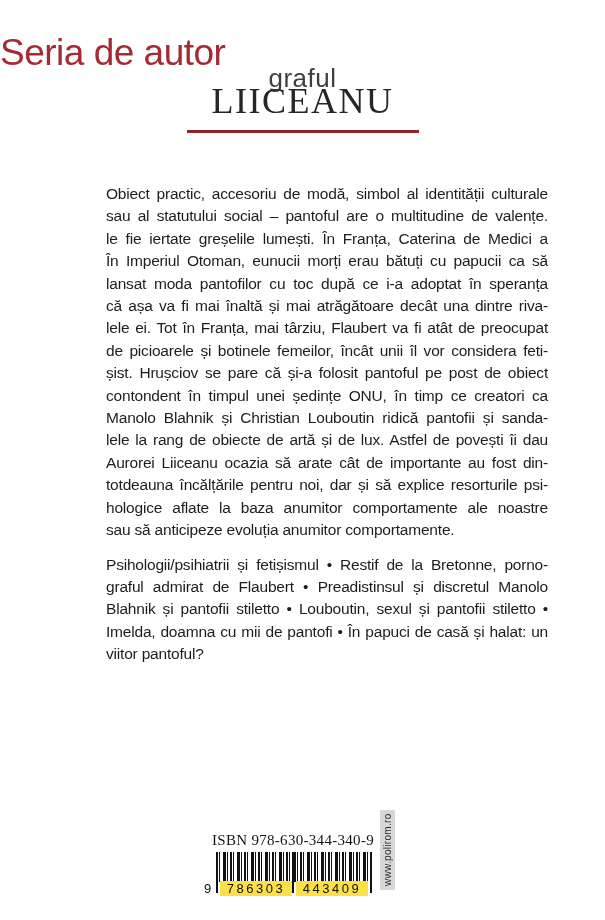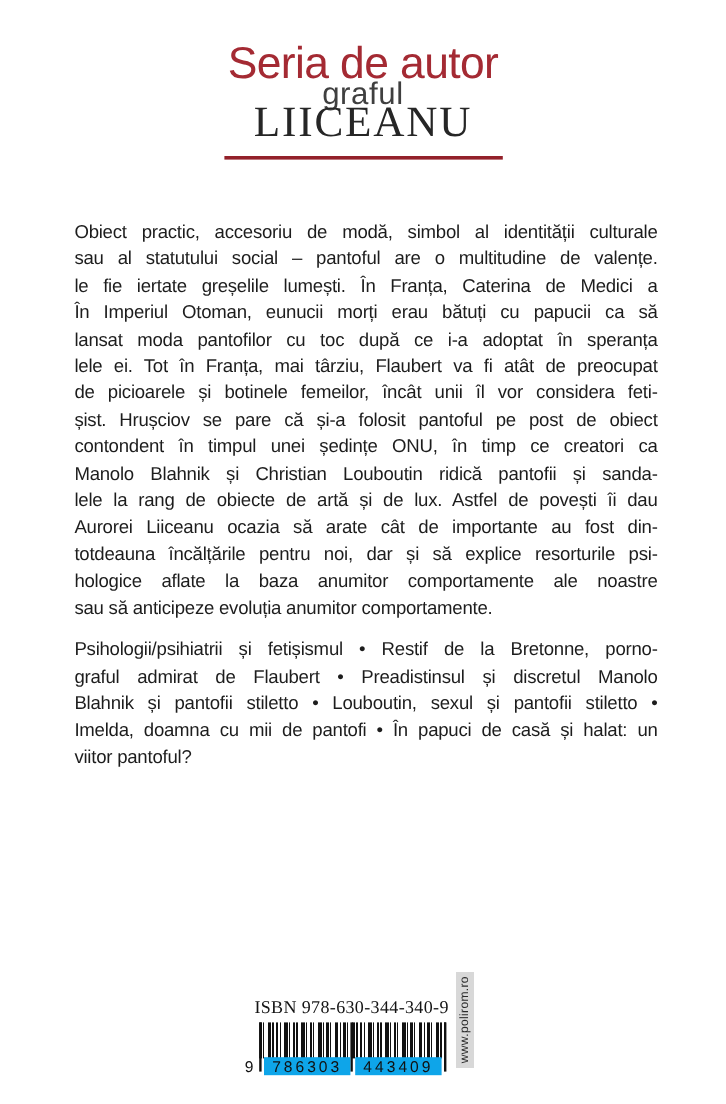--- a/index.html
+++ b/index.html
@@ -14,21 +14,21 @@
   .page{
     position:relative;
     width:605px;height:920px;
     background:#ffffff;
     overflow:hidden;
     font-family:"Liberation Sans",sans-serif;
   }
   
   .series-title{
     position:absolute;top:34px;left:0;width:605px;
-    text-align:center;
+    text-align:left;
     font-size:37px;line-height:1;
     letter-spacing:-0.5px;
     color:var(--accent-red);
   }
   .author-first{
     position:absolute;top:65px;left:0;width:605px;
     text-align:center;
     font-size:26px;line-height:1;
     letter-spacing:0.5px;
     color:var(--muted-ink);
@@ -52,20 +52,21 @@
     position:absolute;left:62px;top:183px;width:486px;
     font-size:15.5px;line-height:22.4px;
     letter-spacing:-0.2px;
     color:var(--ink);
   }
   .paragraph{margin:0;}
   .paragraph + .paragraph{margin-top:12px;}
   .text-line{
     text-align:justify;
     text-align-last:justify;
+    margin-left:44px;
   }
   .paragraph .text-line:last-child{
     text-align-last:left;
   }
   
   .footer-block{
     position:absolute;left:202px;top:832px;width:182px;
   }
   .isbn-label{
     font-family:"Liberation Serif",serif;
@@ -97,21 +98,21 @@
   .guard.g-mid{left:90px;}
   .guard.g-right{left:168px;}
   .bc-digit-lead{
     position:absolute;left:2px;top:29px;
     font-size:13px;line-height:15px;color:#111;
   }
   .bc-digits{
     position:absolute;top:29px;width:72px;
     font-size:13px;line-height:15px;color:#111;
     letter-spacing:2.5px;text-align:center;
-    background:#0ea5e9;
+    background:#fde047;
   }
   .bc-digits.d-left{left:18px;}
   .bc-digits.d-right{left:94px;}
   
   .site-strip{
     position:absolute;left:380px;top:810px;
     width:15px;height:80px;
     background:var(--strip-bg);
     writing-mode:vertical-rl;
     transform:rotate(180deg);
@@ -134,20 +135,21 @@
 
   <div class="title-rule"></div>
 
   <div class="cover-text">
     <div class="paragraph">
         <div class="text-line">Obiect practic, accesoriu de modă, simbol al identității culturale</div>
         <div class="text-line">sau al statutului social – pantoful are o multitudine de valențe.</div>
         <div class="text-line">le fie iertate greșelile lumești. În Franța, Caterina de Medici a</div>
         <div class="text-line">În Imperiul Otoman, eunucii morți erau bătuți cu papucii ca să</div>
         <div class="text-line">lansat moda pantofilor cu toc după ce i-a adoptat în speranța</div>
+        <div class="text-line">că așa va fi mai înaltă și mai atrăgătoare decât una dintre riva-</div>
         <div class="text-line">lele ei. Tot în Franța, mai târziu, Flaubert va fi atât de preocupat</div>
         <div class="text-line">de picioarele și botinele femeilor, încât unii îl vor considera feti-</div>
         <div class="text-line">șist. Hrușciov se pare că și-a folosit pantoful pe post de obiect</div>
         <div class="text-line">contondent în timpul unei ședințe ONU, în timp ce creatori ca</div>
         <div class="text-line">Manolo Blahnik și Christian Louboutin ridică pantofii și sanda-</div>
         <div class="text-line">lele la rang de obiecte de artă și de lux. Astfel de povești îi dau</div>
         <div class="text-line">Aurorei Liiceanu ocazia să arate cât de importante au fost din-</div>
         <div class="text-line">totdeauna încălțările pentru noi, dar și să explice resorturile psi-</div>
         <div class="text-line">hologice aflate la baza anumitor comportamente ale noastre</div>
         <div class="text-line">sau să anticipeze evoluția anumitor comportamente.</div>

